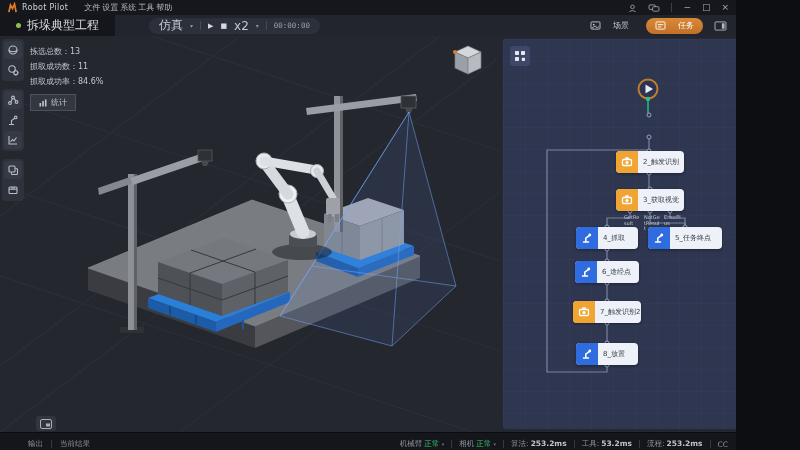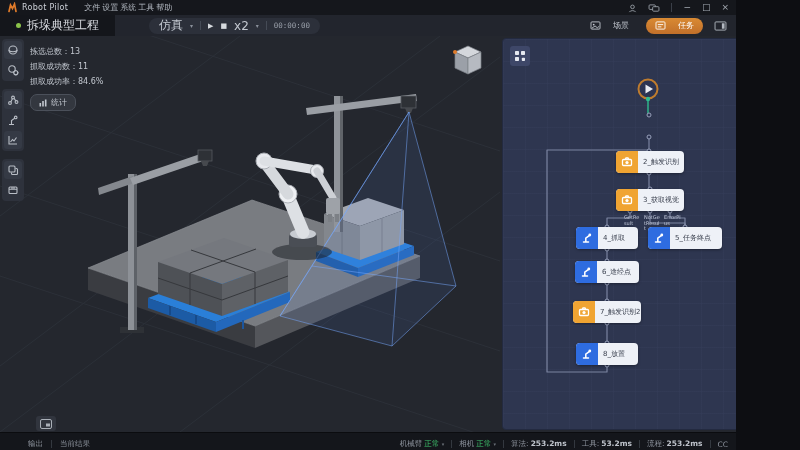--- a/index.html
+++ b/index.html
@@ -37,21 +37,21 @@
 
   
   .sidebar { position:absolute; left:2px; top:3px; width:22px; display:flex; flex-direction:column; gap:8px; z-index:5; }
   .sb-group { background:#2e323c; border-radius:4px; padding:2px; display:flex; flex-direction:column; gap:2px; }
   .sb-btn { width:18px; height:18px; border-radius:3px; display:flex; align-items:center; justify-content:center; }
   .sb-btn:nth-child(odd){ background:#353a45; }
 
   
   .stats { position:absolute; left:30px; top:4px; z-index:5;margin-top:6px; }
   .stat-line { font-size:8px; color:#c2c7cf; margin-bottom:4px; white-space:nowrap; }
-  .stats-btn { margin-top:3px; display:inline-flex; align-items:center; gap:4px; background:#33373f; border:1px solid #4b505a; border-radius:7px; padding:2px 8px; font-size:8px; color:#c2c7cf; }
+  .stats-btn { margin-top:3px; display:inline-flex; align-items:center; gap:4px; background:#33373f; border:1px solid #4b505a; border-radius:0; padding:2px 8px; font-size:8px; color:#c2c7cf; }
 
   .nav-cube { position:absolute; left:448px; top:6px; z-index:5; }
   .console-btn { position:absolute; left:36px; top:380px; width:20px; height:15px; background:#31353e; border-radius:3px; display:flex; align-items:center; justify-content:center; z-index:5; }
 
   
   .flowpanel { position:absolute; left:502px; top:2px; width:291px; height:392px; background:#2e3650; border:1px solid #232a40; border-radius:4px; overflow:hidden;
     background-image: linear-gradient(#38415f55 1px, transparent 1px), linear-gradient(90deg,#38415f55 1px, transparent 1px);
     background-size:22px 22px; }
   .edges { position:absolute; inset:0; }
   .fp-lib-btn { position:absolute; left:7px; top:7px; width:20px; height:20px; background:#3e4768; border-radius:3px; display:flex; align-items:center; justify-content:center; z-index:3; }

